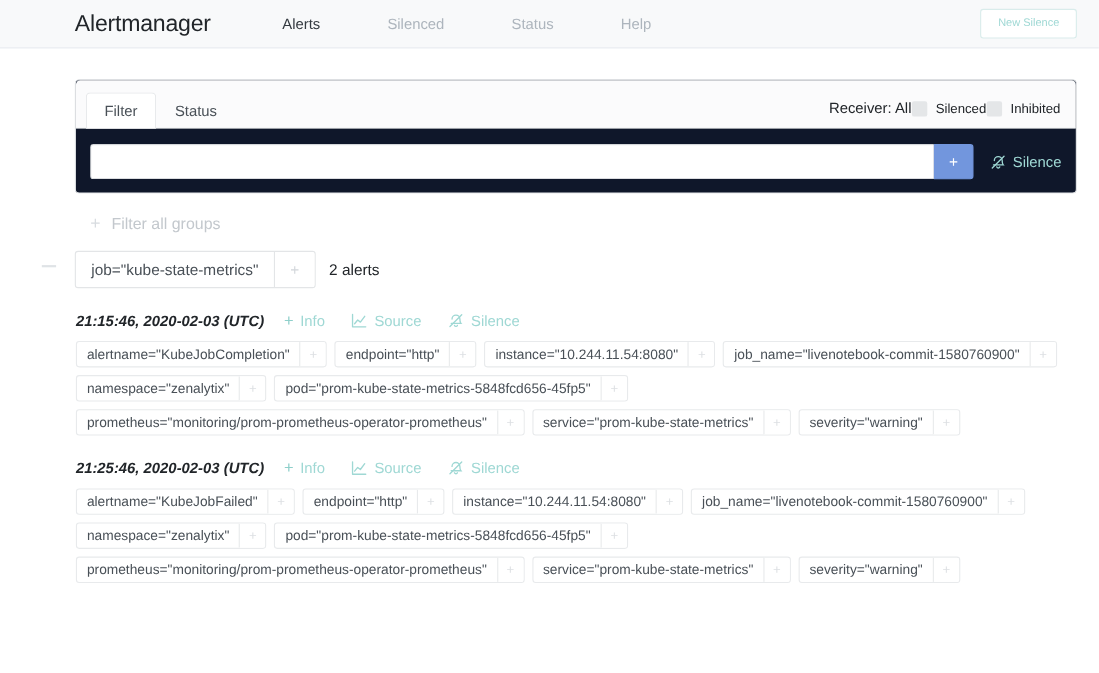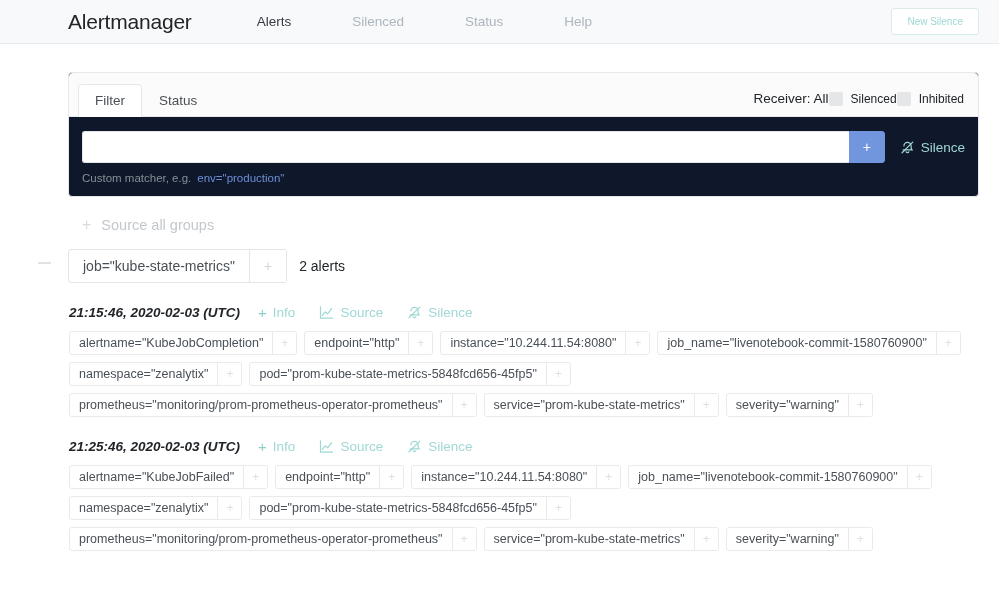--- a/index.html
+++ b/index.html
@@ -312,30 +312,26 @@
           <span>
             <svg class="icon-svg" width="15" height="15" viewBox="0 0 16 16" fill="none" stroke="#9fd8d4" stroke-width="1.3" stroke-linecap="round">
               <path d="M4.2 6.4a3.8 3.8 0 0 1 7.6 0c0 3.1 1 4.2 1 4.2H3.4"></path>
               <path d="M6.6 12.6a1.5 1.5 0 0 0 2.8 0"></path>
               <line x1="2.2" y1="13.6" x2="13.6" y2="2.2"></line>
             </svg>
           </span>
           <span>Silence</span>
         </a>
       </div>
-      <div class="helper">
-        <span>Custom matcher, e.g.</span>
-        <span class="helper-code">env="production"</span>
-      </div>
     </div>
   </div>
 
   <div class="expand-all">
     <span class="plus-icon-gray">+</span>
-    <span class="expand-all-text">Source all groups</span>
+    <span class="expand-all-text">Filter all groups</span>
   </div>
 
   <div class="group">
     <div class="collapse-toggle"></div>
     <div class="group-header">
       <div class="chip-group group-big">
         <span class="chip-text">job="kube-state-metrics"</span>
         <span class="chip-plus">+</span>
       </div>
       <span class="alert-count">2 alerts</span>

